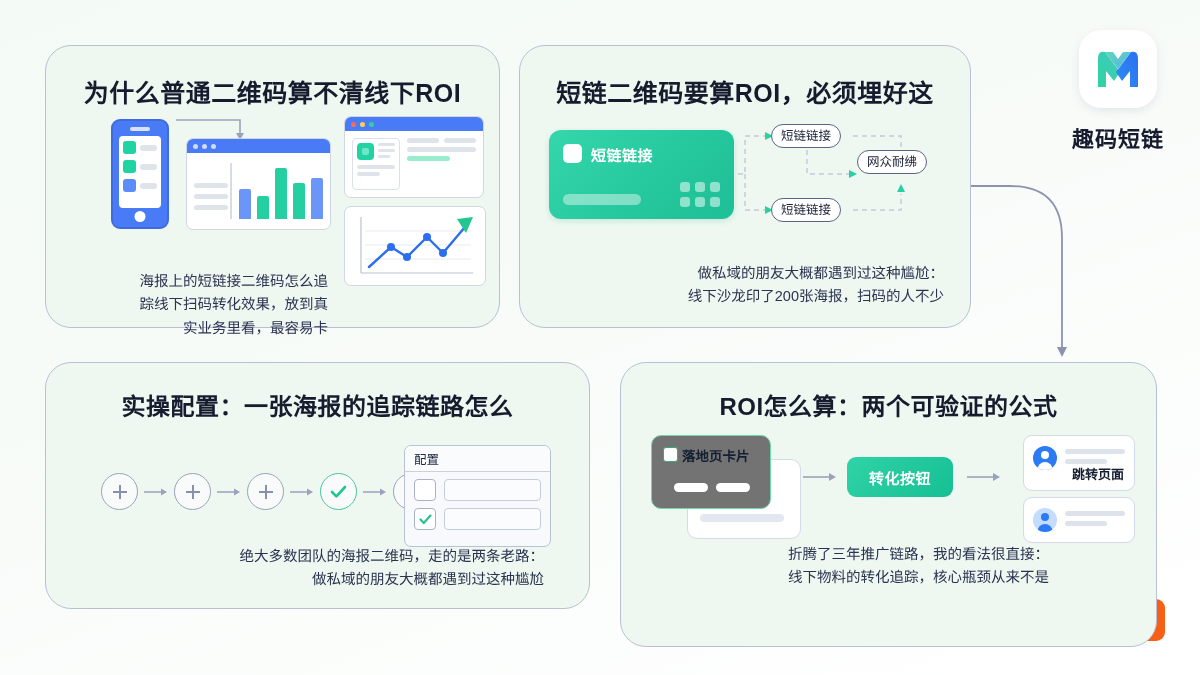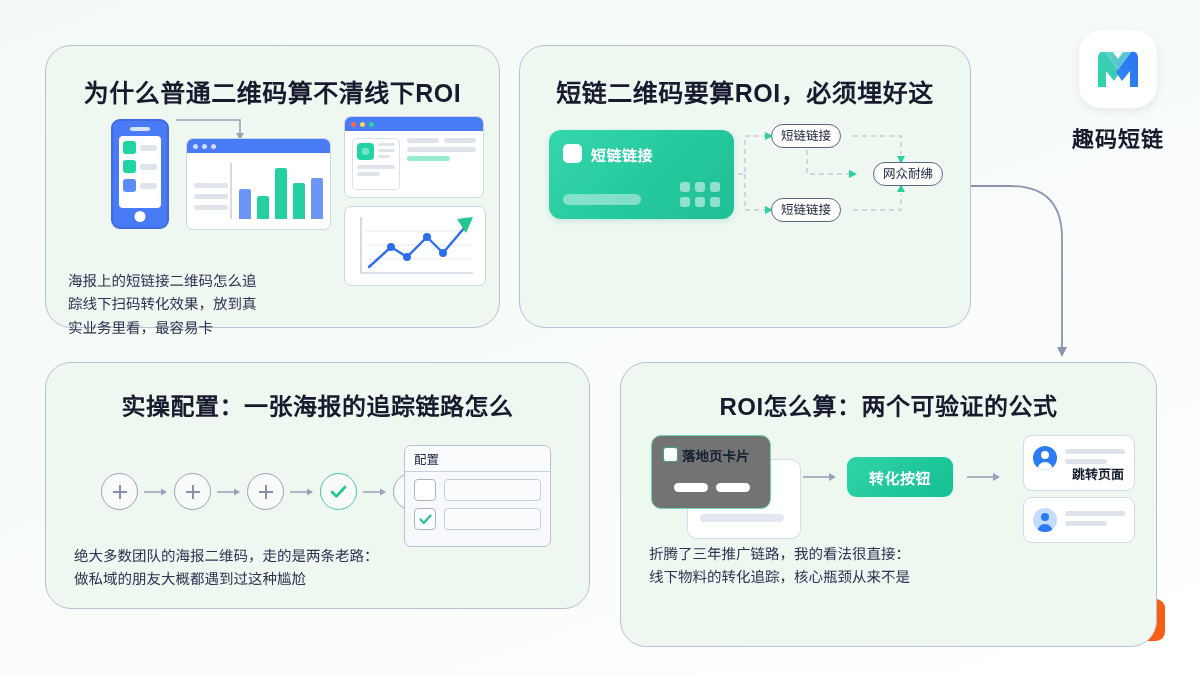--- a/index.html
+++ b/index.html
@@ -45,20 +45,21 @@
   #card-2 .card-title { font-size: 25px; margin: 27px 0 0 0; }
   #card-3 .card-title { font-size: 24px; margin: 24px 0 0 0; }
   #card-4 .card-title { font-size: 24px; margin: 24px 0 0 0; }
 
   .card-body-text {
     position: absolute;
     color: #2b3350;
     font-size: 14.5px;
     line-height: 1.62;
     white-space: pre-line;
+    text-align: right;
   }
 
   
   .c1-illus { position: absolute; left: 20px; top: 70px; width: 420px; height: 145px; }
 
   .phone {
     position: absolute; left: 45px; top: 3px; width: 58px; height: 110px;
     background: #4a7bf7; border-radius: 9px;
     border: 2px solid #3f6ae0; box-sizing: border-box;
   }
@@ -419,23 +420,25 @@
         <path d="M118 18 L166 18 L166 36" fill="none" stroke="#c3c9d6" stroke-width="1.4" stroke-dasharray="5 4"></path>
         <path d="M118 92 L166 92 L166 76" fill="none" stroke="#c3c9d6" stroke-width="1.4" stroke-dasharray="5 4"></path>
         <path d="M30 14 L38 18 L30 22 Z" fill="#2bd0a2"></path>
         <path d="M30 88 L38 92 L30 96 Z" fill="#2bd0a2"></path>
         <path d="M114 52 L122 56 L114 60 Z" fill="#2bd0a2"></path>
         <path d="M162 38 L166 46 L170 38 Z" fill="#2bd0a2"></path>
         <path d="M162 74 L166 66 L170 74 Z" fill="#2bd0a2"></path>
       </svg>
       <div class="pill" style="left:36px; top:6px;">短链链接</div>
       <div class="pill" style="left:36px; top:80px;">短链链接</div>
-      <div class="pill" style="left:122px; top:44px;margin-left:16px;">网众耐绋</div>
+      <div class="pill" style="left:122px; top:32px;">网众耐绋</div>
     </div>
 
+    <div class="card-body-text" style="left:24px; top:216px; width:400px;">做私域的朋友大概都遇到过这种尴尬：
+线下沙龙印了200张海报，扫码的人不少</div>
   </div>
 
   <div class="card" id="card-3">
     <div class="card-title">实操配置：一张海报的追踪链路怎么</div>
 
     <div class="steps" id="c3-steps">
         <div class="step">
           <span class="plus"></span>
         </div>
         <svg class="step-arrow" viewBox="0 0 24 10">

